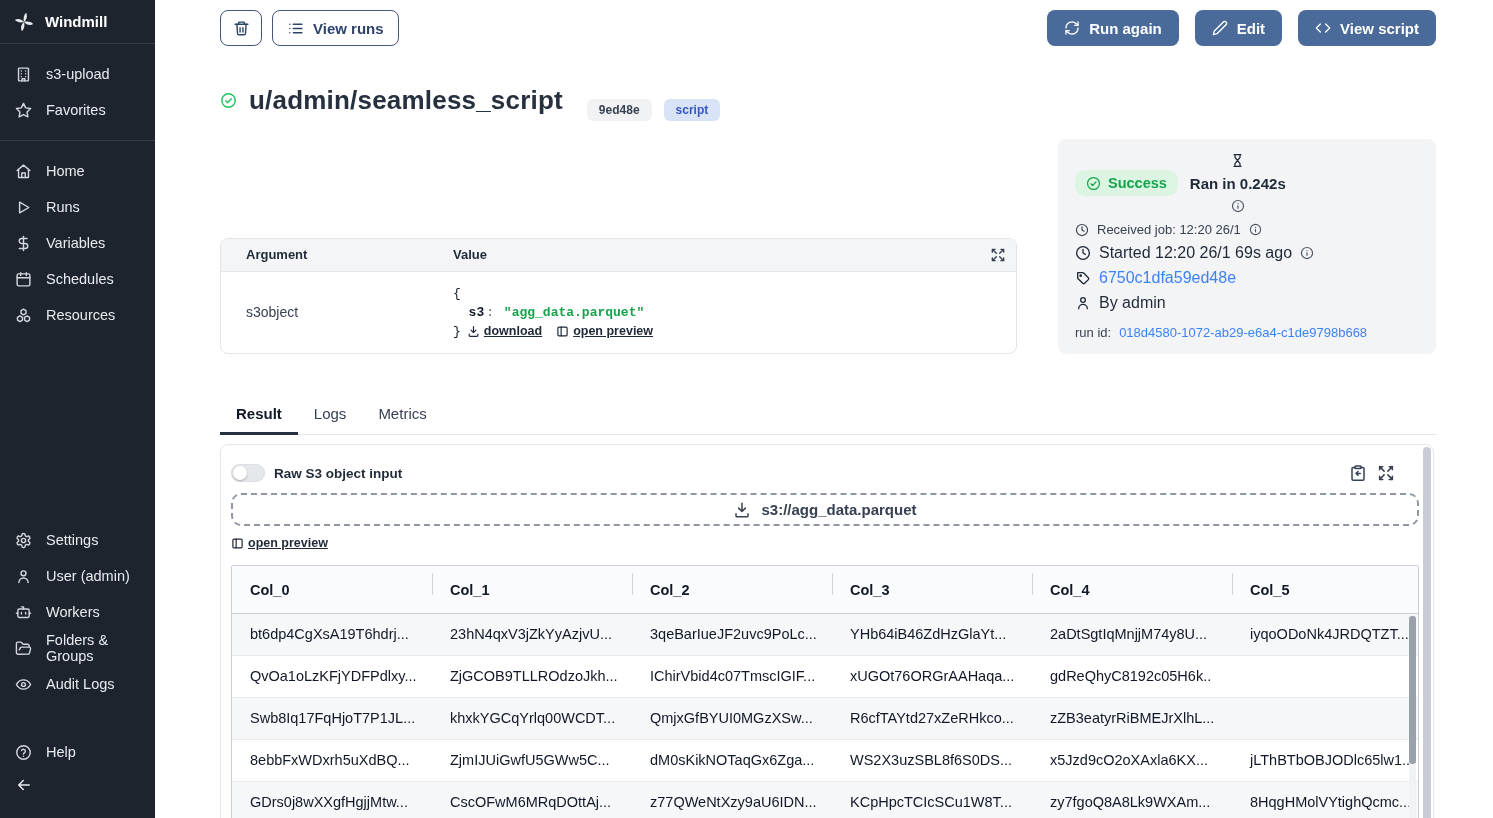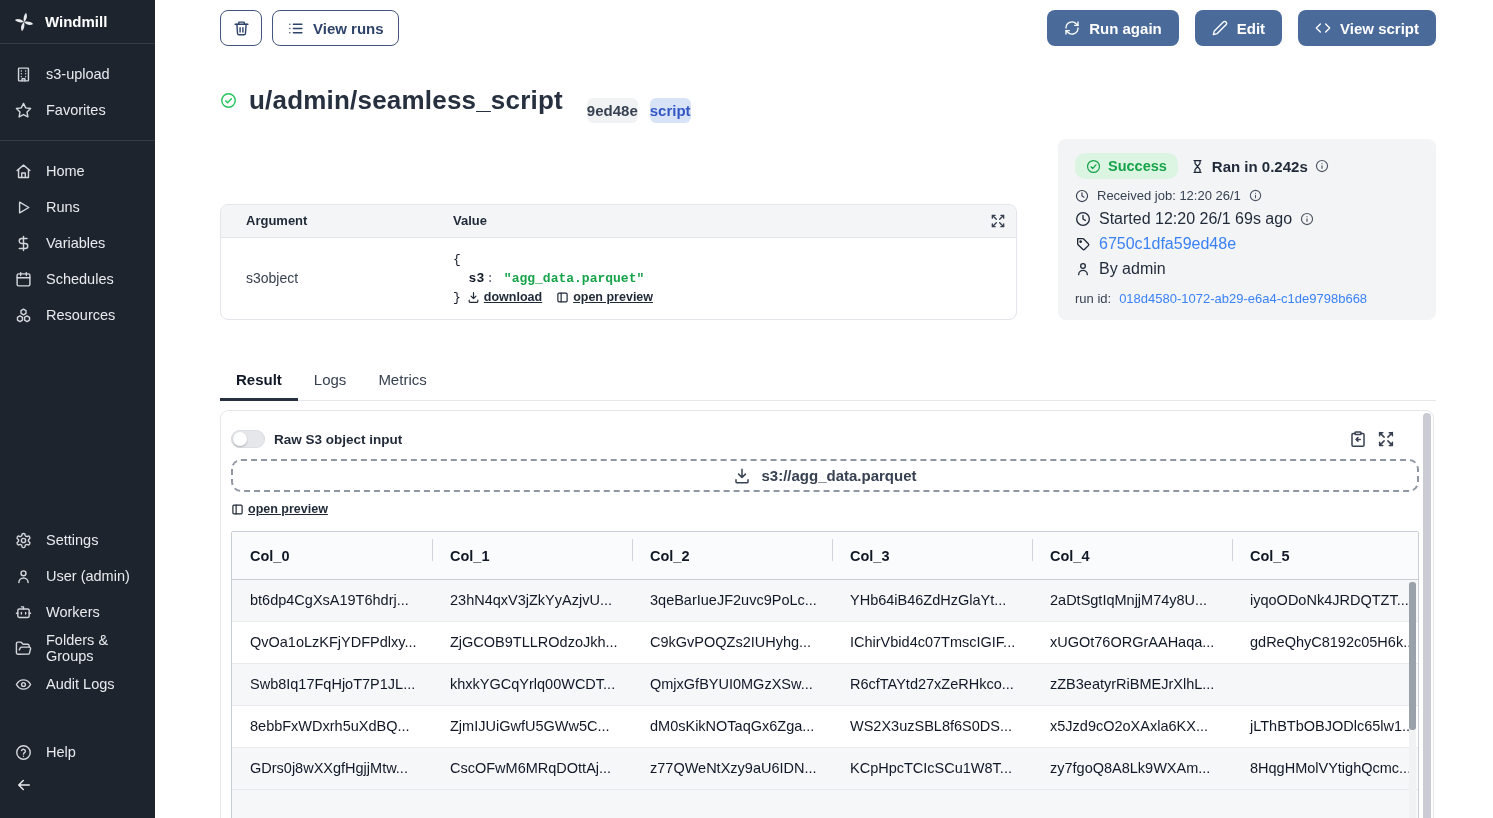--- a/index.html
+++ b/index.html
@@ -29,21 +29,21 @@
   .tb-left, .tb-right { display:flex; gap:16px; }
   .tb-left { gap:10px; }
   .btn { height:36px; border-radius:8px; display:inline-flex; align-items:center; gap:9px;
     font-size:15px; font-weight:700; cursor:pointer; }
   .btn-outline { background:#fff; border:1px solid #44557c; color:#2e4369; padding:12px 14px; }
   .btn-outline.square { width:42px; justify-content:center; padding:0; }
   .btn-primary { background:var(--accent,#4a6a99); border:none; color:#fff; padding:0 17px; }
 
   .title-row { margin-top:38px; display:flex; align-items:center; gap:12px; height:32px; }
   .title-row h1 { font-size:26px; font-weight:700; color:var(--title-color,#27303f); letter-spacing:.2px; }
-  .badge { border-radius:6px; font-size:15px; padding:4px 0;margin-top:20px; }
+  .badge { border-radius:6px; font-size:12px; padding:4px 12px;margin-top:20px; }
   .badge-hash { background:#f1f2f4; color:#374151; font-weight:700; margin-left:12px; }
   .badge-type { background:var(--badge-blue-bg,#d9e3f8); color:var(--badge-blue-text,#3358c4); font-weight:600; }
 
   .mid-row { margin-top:23px; display:flex; gap:41px; align-items:flex-end; }
 
   
   .args-table { width:797px; border:1px solid #e2e5e9; border-radius:8px; overflow:hidden; }
   .args-head { background:#f4f5f7; height:33px; display:flex; align-items:center;
     font-size:13px; font-weight:700; color:#1f2937; padding:0 12px; position:relative;
     border-bottom:1px solid #e2e5e9; }
@@ -58,21 +58,21 @@
   .json-links { display:inline-flex; gap:14px; margin-left:6px; vertical-align:middle; }
   .mini-link { display:inline-flex; align-items:center; gap:4px; font-family:"Liberation Sans",sans-serif;
     font-size:12.5px; font-weight:700; color:#1f2937; text-decoration:underline; cursor:pointer; }
 
   
   .status-panel { width:378px; background:#f3f4f6; border-radius:8px; padding:14px 17px 14px 17px; }
   .st-line { display:flex; align-items:center; gap:8px; color:#374151; }
   .st-line1 { gap:12px; }
   .success-badge { display:inline-flex; align-items:center; gap:7px; background:var(--success-bg,#dcf5e3);
     color:var(--success-text,#16a34a); border-radius:10px; padding:5px 11px; font-size:14.5px; font-weight:600; }
-  .ran-group { display:inline-flex; align-items:center; gap:7px; color:#1f2937; font-size:15px; font-weight:600; }
+  .ran-group { display:inline-flex; align-items:center; gap:7px; color:#1f2937; font-size:15px; font-weight:600;flex-direction:column; }
   .st-small { font-size:13px; margin-top:9px; }
   .st-med { font-size:16px; color:#1f2937; margin-top:7px; }
   .st-link { color:var(--link-blue,#3b82f6); }
   .runid-line { margin-top:13px; font-size:13px; }
   .runid-line .st-link { font-size:13px; }
   .info-ic { color:#4b5563; cursor:pointer; }
 
   
   .tabs { margin-top:51px; display:flex; border-bottom:1px solid #e5e7eb; }
   .tab { padding:0 16px 10px 16px; font-size:15px; color:#374151; cursor:pointer; }
@@ -529,21 +529,20 @@
         <div class="td">bt6dp4CgXsA19T6hdrj...</div>
         <div class="td">23hN4qxV3jZkYyAzjvU...</div>
         <div class="td">3qeBarIueJF2uvc9PoLc...</div>
         <div class="td">YHb64iB46ZdHzGlaYt...</div>
         <div class="td">2aDtSgtIqMnjjM74y8U...</div>
         <div class="td">iyqoODoNk4JRDQTZT...</div>
       </div>
       <div class="trow">
         <div class="td">QvOa1oLzKFjYDFPdlxy...</div>
         <div class="td">ZjGCOB9TLLROdzoJkh...</div>
-        <div class="td">C9kGvPOQZs2IUHyhg...</div>
         <div class="td">IChirVbid4c07TmscIGIF...</div>
         <div class="td">xUGOt76ORGrAAHaqa...</div>
         <div class="td">gdReQhyC8192c05H6k..</div>
       </div>
       <div class="trow">
         <div class="td">Swb8Iq17FqHjoT7P1JL...</div>
         <div class="td">khxkYGCqYrlq00WCDT...</div>
         <div class="td">QmjxGfBYUI0MGzXSw...</div>
         <div class="td">R6cfTAYtd27xZeRHkco...</div>
         <div class="td">zZB3eatyrRiBMEJrXlhL...</div>

